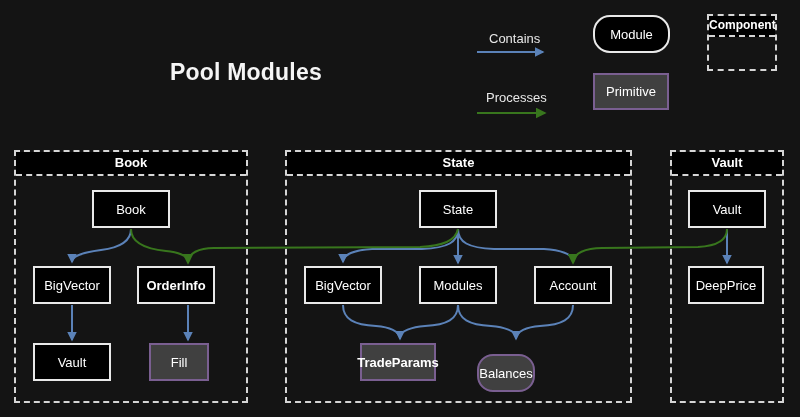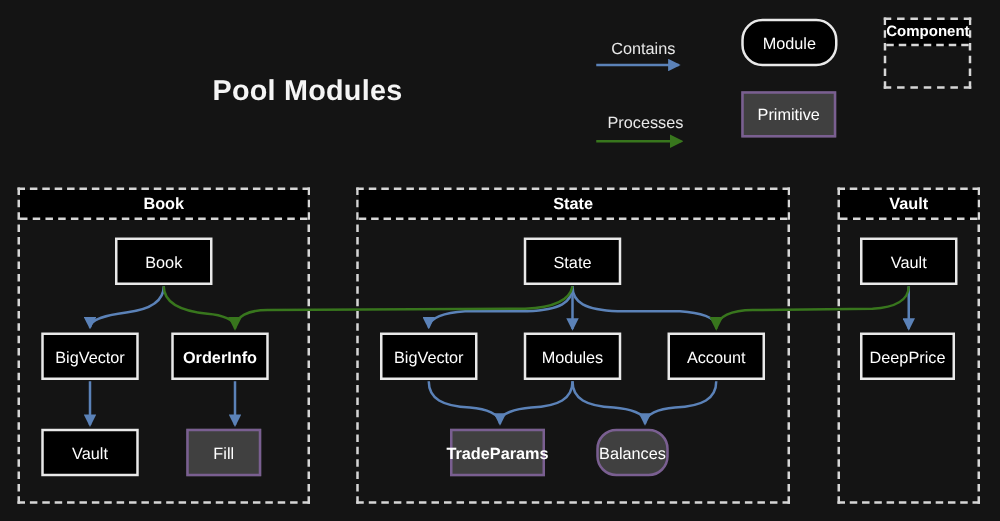--- a/index.html
+++ b/index.html
@@ -139,16 +139,16 @@
 <div class="abs node" style="left:33px; top:266px; width:78px;">BigVector</div>
 <div class="abs node" style="left:137px; top:266px; width:78px;font-weight:bold;">OrderInfo</div>
 <div class="abs node" style="left:33px; top:343px; width:78px;">Vault</div>
 <div class="abs node primitive" style="left:149px; top:343px; width:60px;">Fill</div>
 
 <div class="abs node" style="left:419px; top:190px; width:78px;">State</div>
 <div class="abs node" style="left:304px; top:266px; width:78px;">BigVector</div>
 <div class="abs node" style="left:419px; top:266px; width:78px;">Modules</div>
 <div class="abs node" style="left:534px; top:266px; width:78px;text-align:right;">Account</div>
 <div class="abs node primitive" style="left:360px; top:343px; width:76px;font-weight:bold;">TradeParams</div>
-<div class="abs node primitive" style="left:477px; top:343px; width:58px;border-radius:16px;">Balances</div>
+<div class="abs node primitive" style="left:477px; top:354px; width:58px;border-radius:16px;">Balances</div>
 
 <div class="abs node" style="left:688px; top:190px; width:78px;">Vault</div>
 <div class="abs node" style="left:688px; top:266px; width:76px;">DeepPrice</div>
 
 </body></html>

